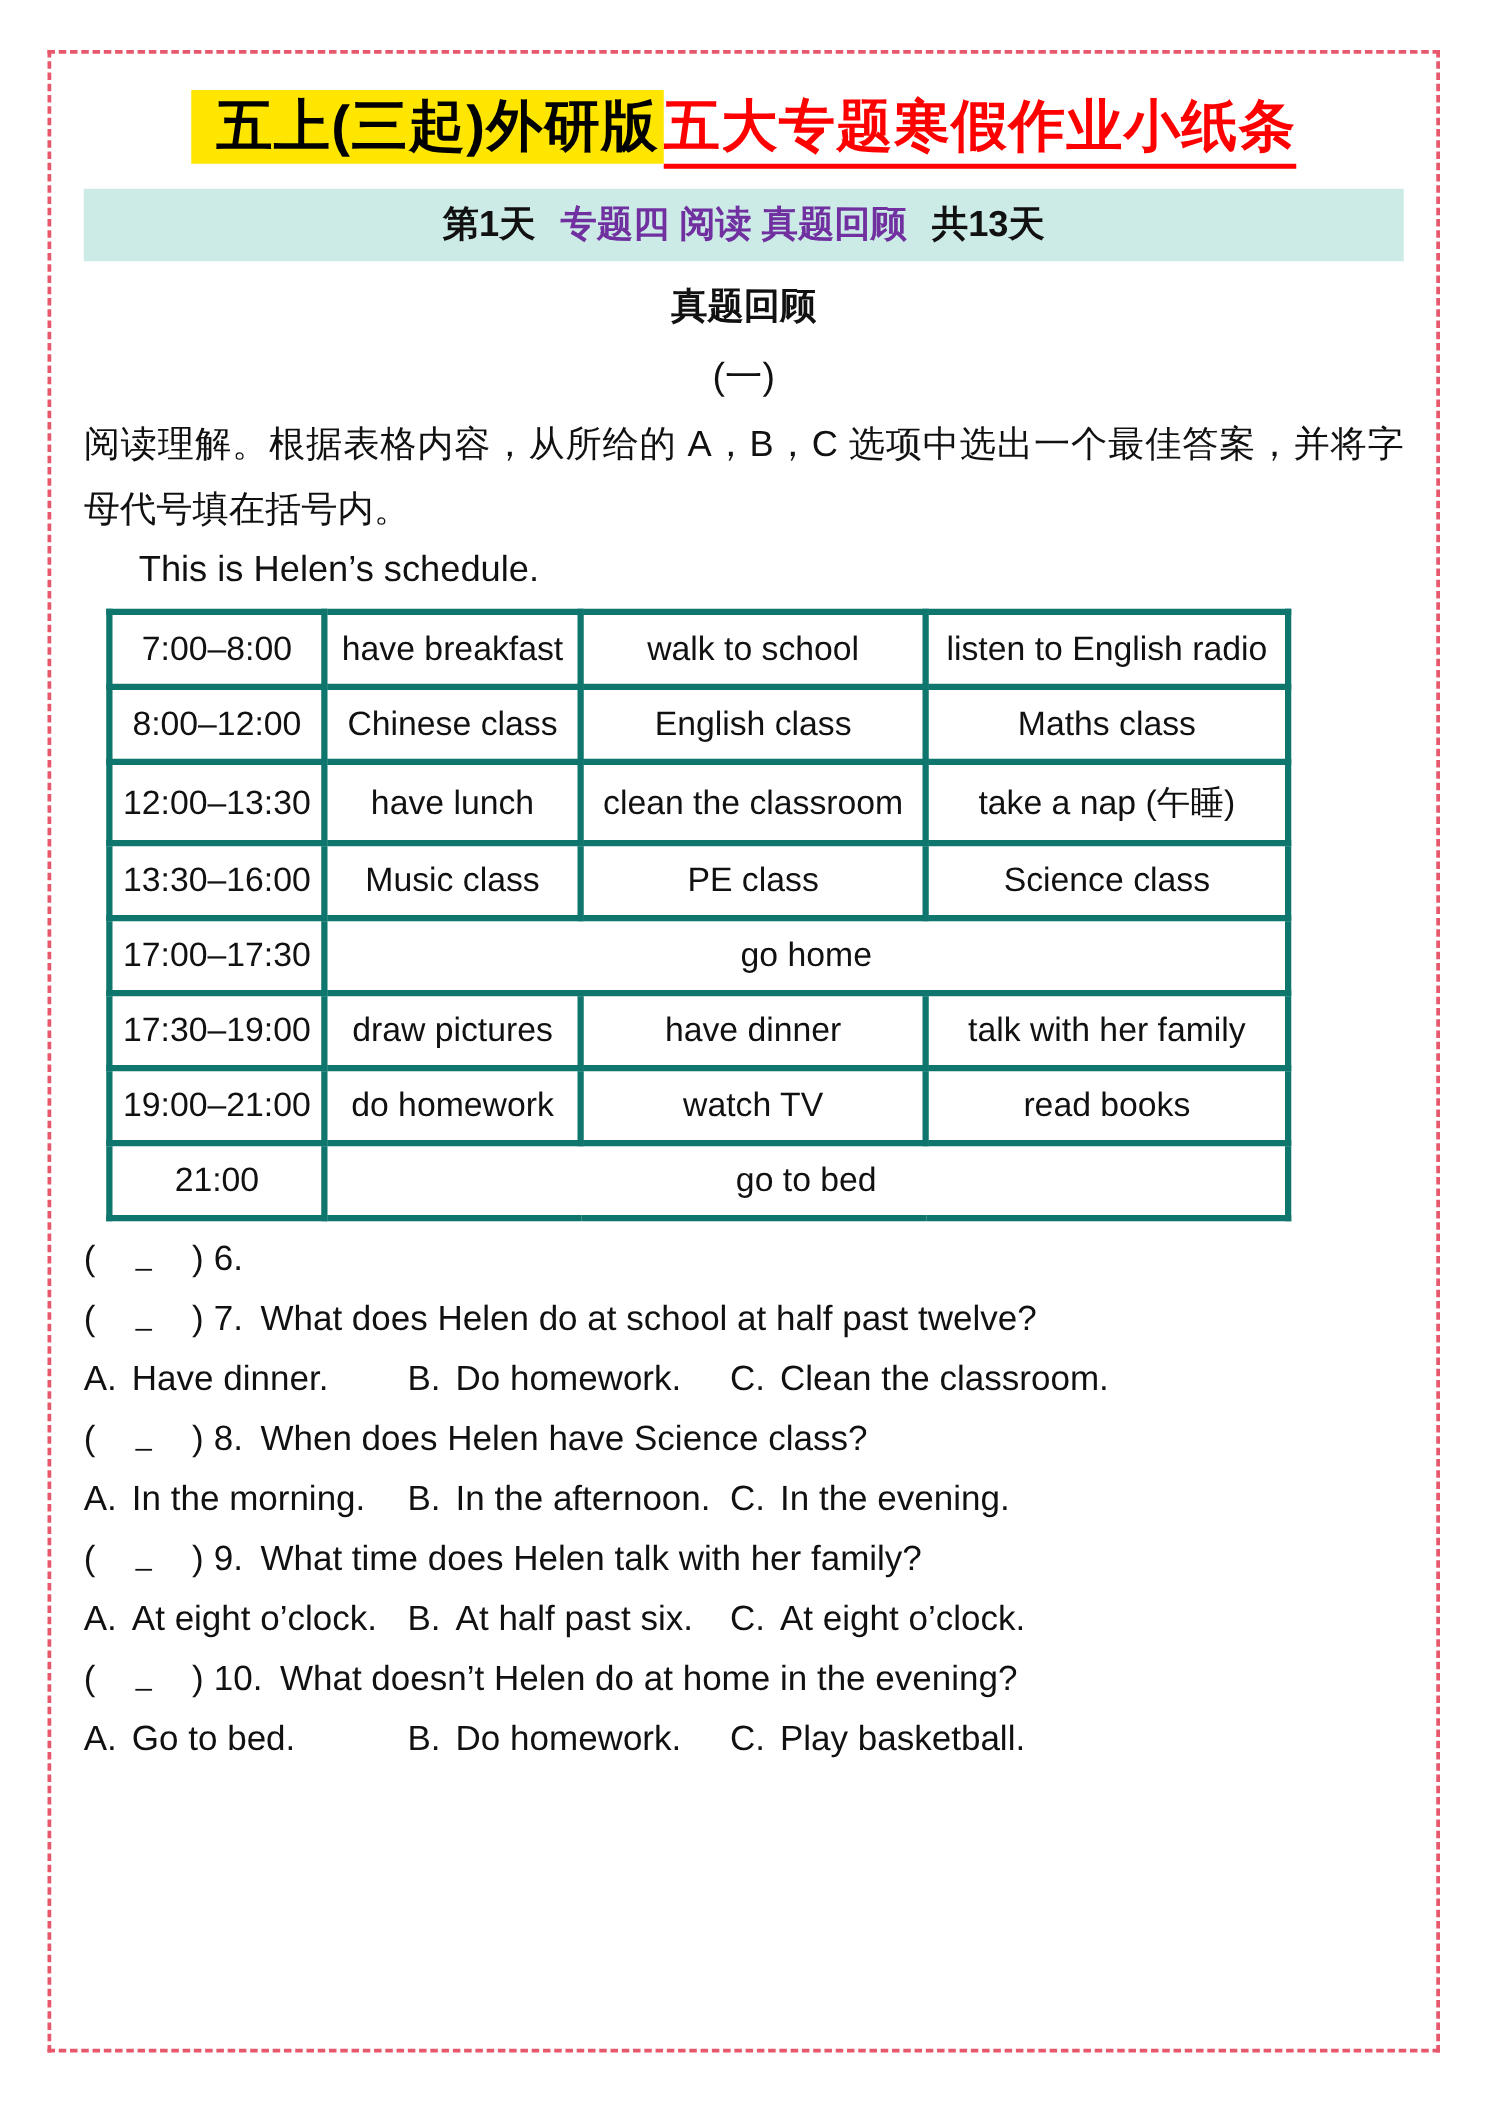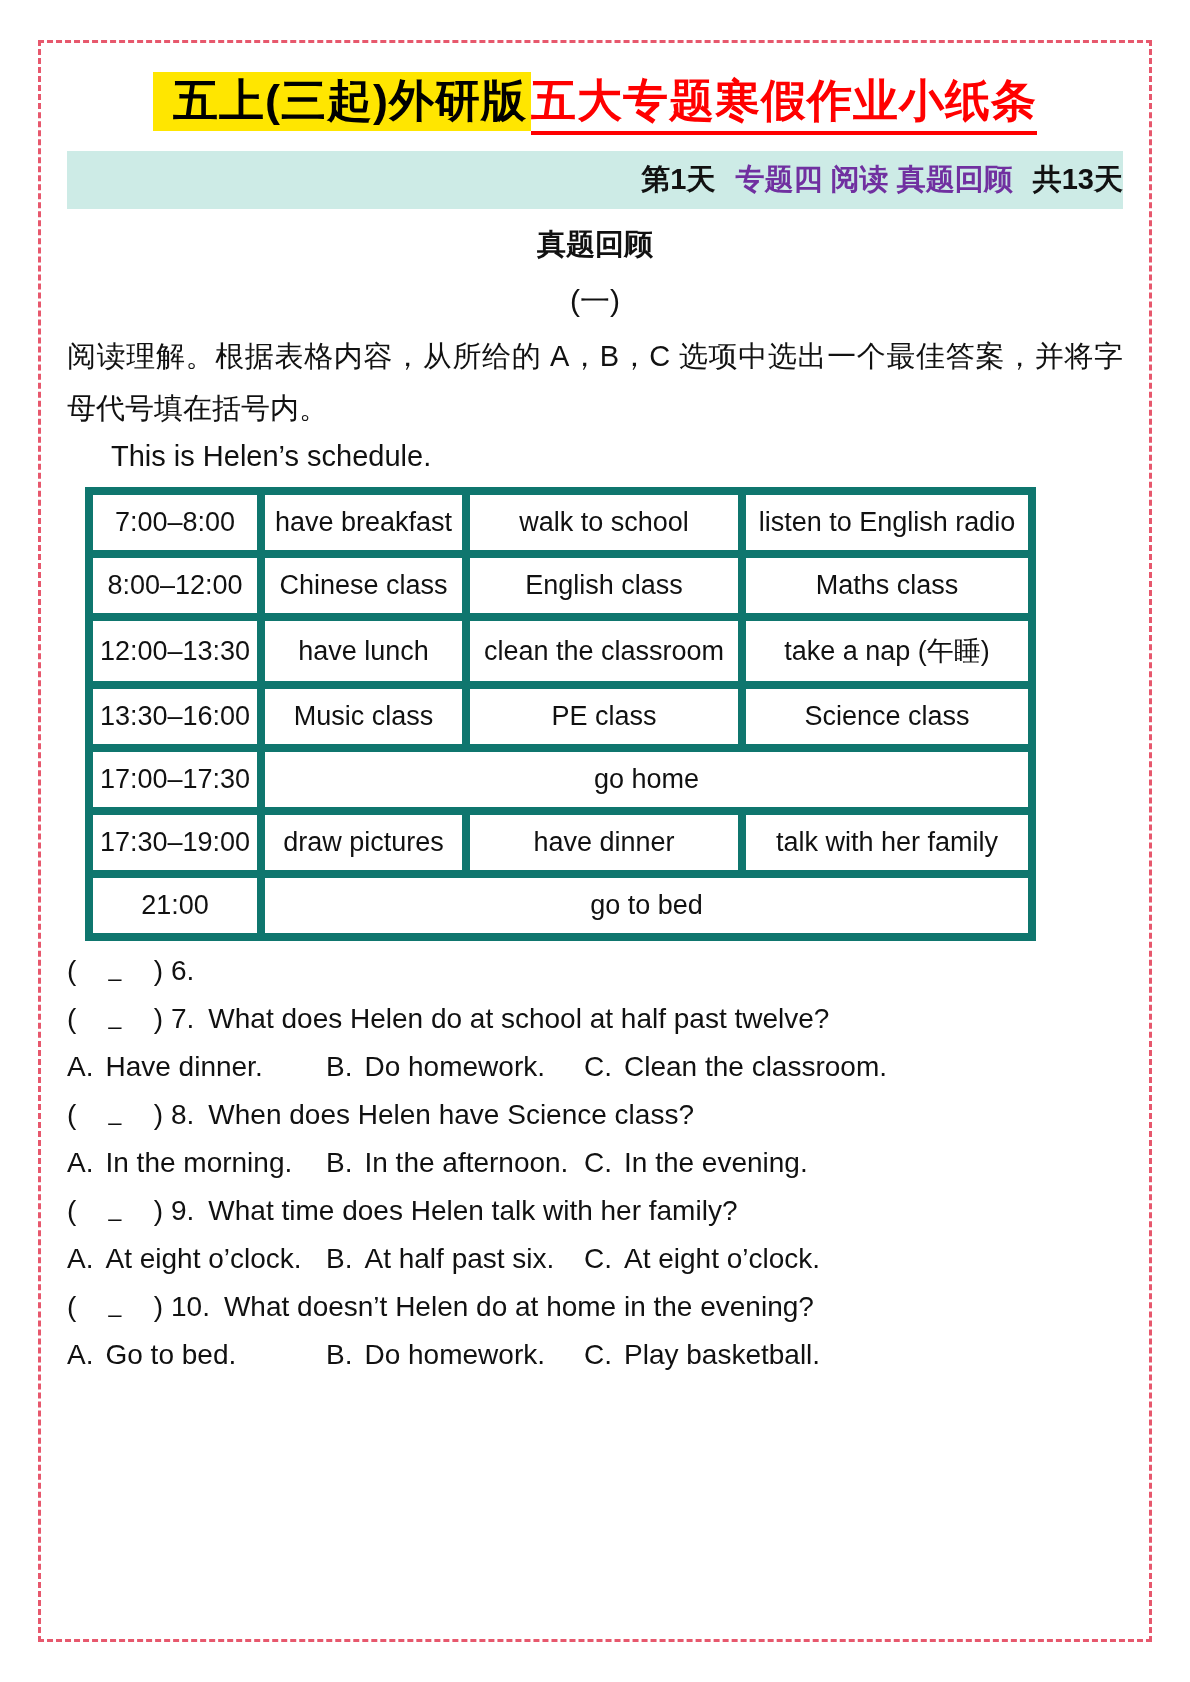--- a/index.html
+++ b/index.html
@@ -35,41 +35,41 @@
   }
   .title .red {
     color: var(--title-red, #ff0000);
     border-bottom: 4px solid var(--title-red, #ff0000);
     padding-bottom: 5px;
   }
   
   .banner {
     margin-top: 20px;
     background: var(--banner-bg, #cdebe6);
-    text-align: right;
+    text-align: center;
     font-size: 29px;
     font-weight: bold;
     padding: 9px 0;
   }
   .banner .purple { color: var(--banner-purple, #7030a0); margin: 0 12px; }
   
   .section-title { text-align: center; font-size: 29px; font-weight: bold; margin-top: 16px; }
   .section-index { text-align: center; font-size: 30px; margin-top: 16px; }
   
   .instructions {
     font-size: 29px;
     line-height: 52px;
     margin-top: 8px;
     text-align: justify;
   }
   .lead-in { font-size: 29px; margin-top: 6px; padding-left: 44px; }
   
   table.schedule { border-collapse: collapse; margin: 14px 0 0 18px; table-layout: fixed; }
   table.schedule td {
-    border: 8px solid #0f766e;
+    border: 5px solid #0f766e;
     text-align: center;
     vertical-align: middle;
     font-size: 27px;
     padding: 12px 6px;
     overflow: hidden;
   }
   
   .questions { margin-top: 14px; font-size: 28px; }
   .q-line { display: flex; align-items: baseline; margin-top: 12px; height: 36px; white-space: nowrap; }
   .q-paren { display: inline-flex; width: 96px; justify-content: space-between; flex: 0 0 auto; }
@@ -136,20 +136,26 @@
         <td>17:00–17:30</td>
         <td colspan="3">go home</td>
       </tr>
       <tr>
         <td>17:30–19:00</td>
         <td>draw pictures</td>
         <td>have dinner</td>
         <td>talk with her family</td>
       </tr>
       <tr>
+        <td>19:00–21:00</td>
+        <td>do homework</td>
+        <td>watch TV</td>
+        <td>read books</td>
+      </tr>
+      <tr>
         <td>21:00</td>
         <td colspan="3">go to bed</td>
       </tr>
     </tbody>
   </table>
 
   <div class="questions">
 
     <div class="q-line">
       <span class="q-paren">

